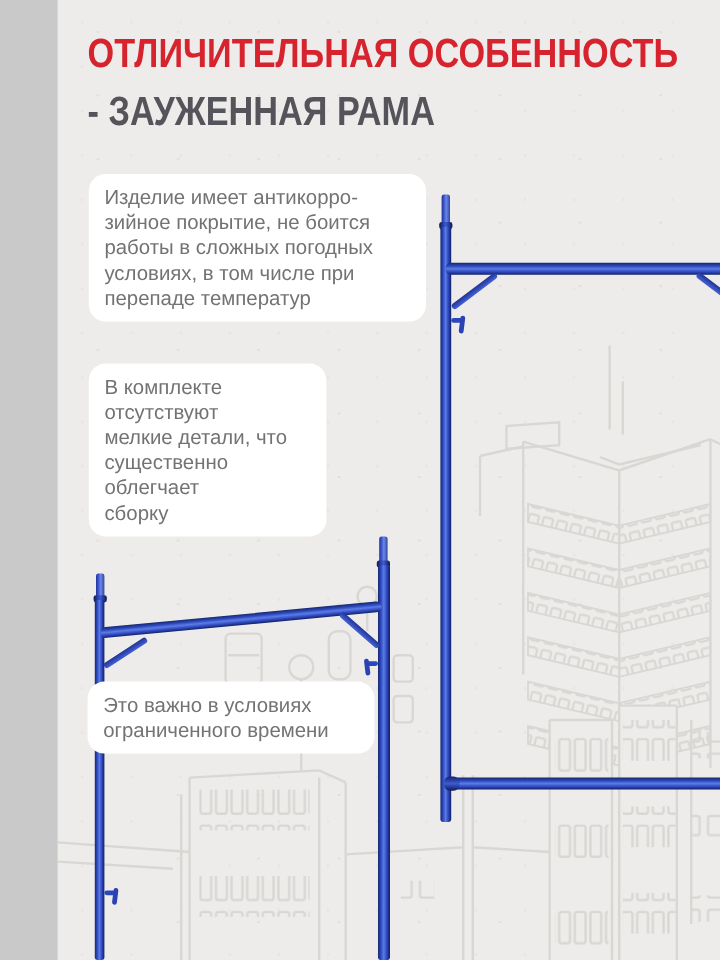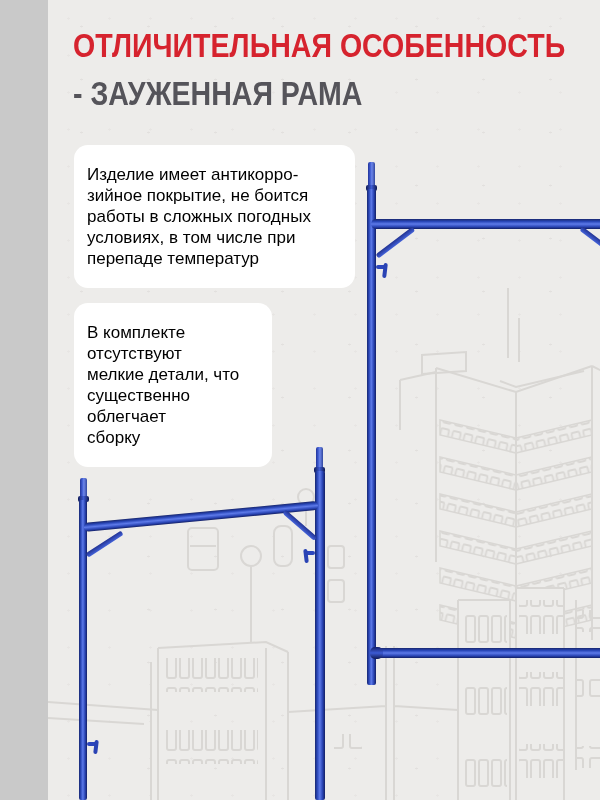--- a/index.html
+++ b/index.html
@@ -20,22 +20,22 @@
     position:absolute;left:25px;white-space:nowrap;
     font-weight:bold;font-size:34px;line-height:40px;
     transform:scaleX(0.84);transform-origin:0 50%;
     letter-spacing:0px;
   }
   #headline-primary{top:25px;color:#d6232e;}
   #headline-secondary{top:73px;color:#55545a;}
   
   .card{
     position:absolute;z-index:3;background:#ffffff;border-radius:14px;
-    padding:19px 13px;box-sizing:border-box;
-    font-size:17px;line-height:21px;color:#000000;
+    padding:9px 13px;box-sizing:border-box;
+    font-size:17px;line-height:21px;color:#737373;
     white-space:pre-line;
   }
   #card-coating{left:26px;top:145px;width:281px;}
   #card-parts{left:26px;top:303px;width:198px;}
   #card-time{left:25px;top:568px;width:239px;}
   
   .frame{position:absolute;z-index:2;}
   .frame div{position:absolute;}
   .tube-v{background:linear-gradient(90deg,#18276f 0%,#2a47b8 22%,#5d7ae9 48%,#2a45b5 75%,#131f64 100%);border-radius:2px;}
   .tube-h{background:linear-gradient(180deg,#18276f 0%,#2a47b8 25%,#5d7ae9 50%,#2a45b5 78%,#131f64 100%);border-radius:5px;}
@@ -180,14 +180,16 @@
 
   <div class="card" id="card-coating">Изделие имеет антикорро-
 зийное покрытие, не боится
 работы в сложных погодных
 условиях, в том числе при
 перепаде температур</div>
   <div class="card" id="card-parts">В комплекте отсутствуют
 мелкие детали, что
 существенно облегчает
 сборку</div>
+  <div class="card" id="card-time">Это важно в условиях
+ограниченного времени</div>
 
 </div>
 
 </body></html>

